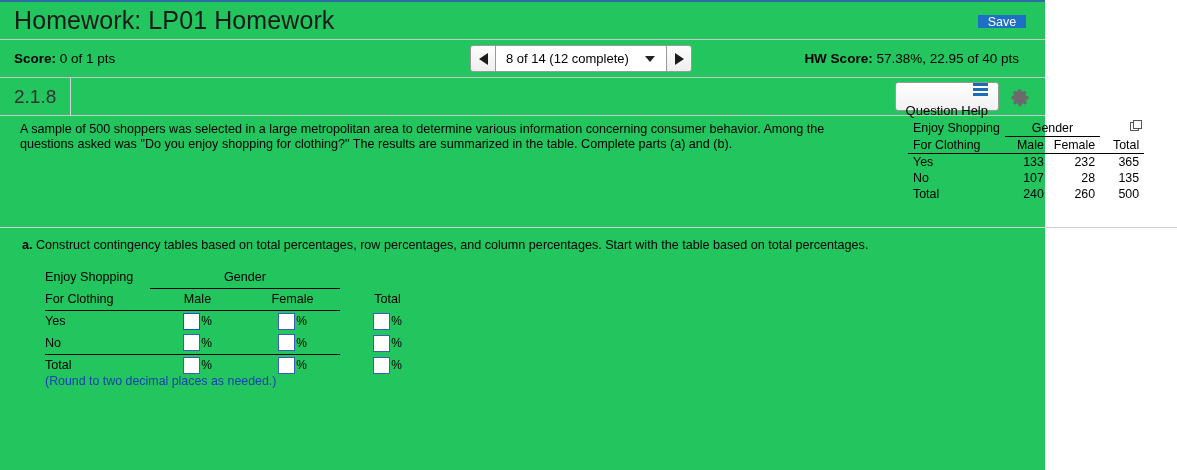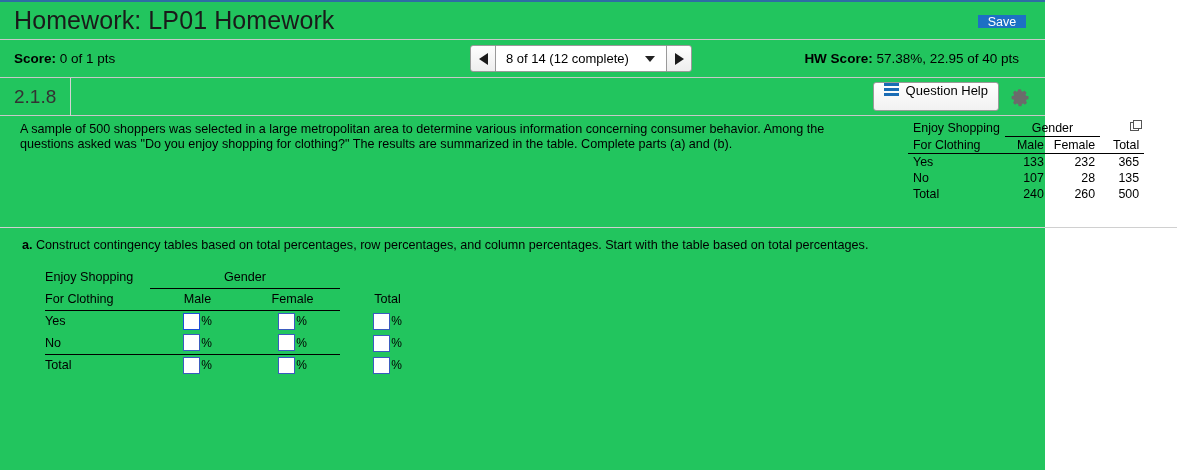--- a/index.html
+++ b/index.html
@@ -126,25 +126,26 @@
     display: flex; align-items: center;
     border-right: 1px solid #d4d4d4;
   }
   .help-btn {
     position: absolute;
     right: 46px; top: 4px;
     height: 29px;
     border: 1px solid #9a9a9a;
     border-radius: 3px;
     background: linear-gradient(#ffffff, #f1f1f1);
-    display: flex; align-items: flex-start;
+    display: flex; align-items: flex-end;
     padding: 0 10px;
     gap: 7px;
     font-size: 13px;
     cursor: pointer;
+    flex-direction: column;
   }
   .list-icon { display:flex; flex-direction: column; gap:2px; }
   .list-icon i {
     display:block; width: 15px; height: 3px; background: #1a6cb5;
   }
   .gear {
     position: absolute;
     right: 14px; top: 8px;
     width: 22px; height: 22px;
     cursor: pointer;
@@ -383,15 +384,16 @@
             <span class="ansbox grey"></span><span class="pct">%</span>
           </td>
           <td class="inputcell">
             <span class="ansbox grey"></span><span class="pct">%</span>
           </td>
         </tr>
       </tbody>
         </table>
     </div>
 
+    <div class="round-note">(Round to two decimal places as needed.)</div>
 
   </div>
 </div>
 
 </body></html>

